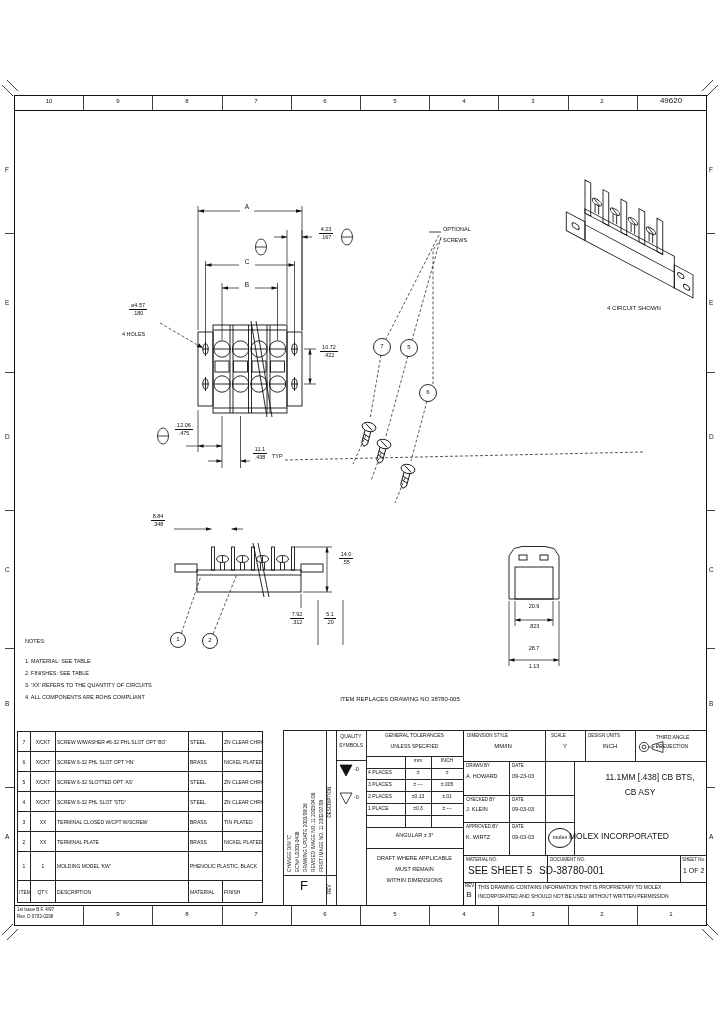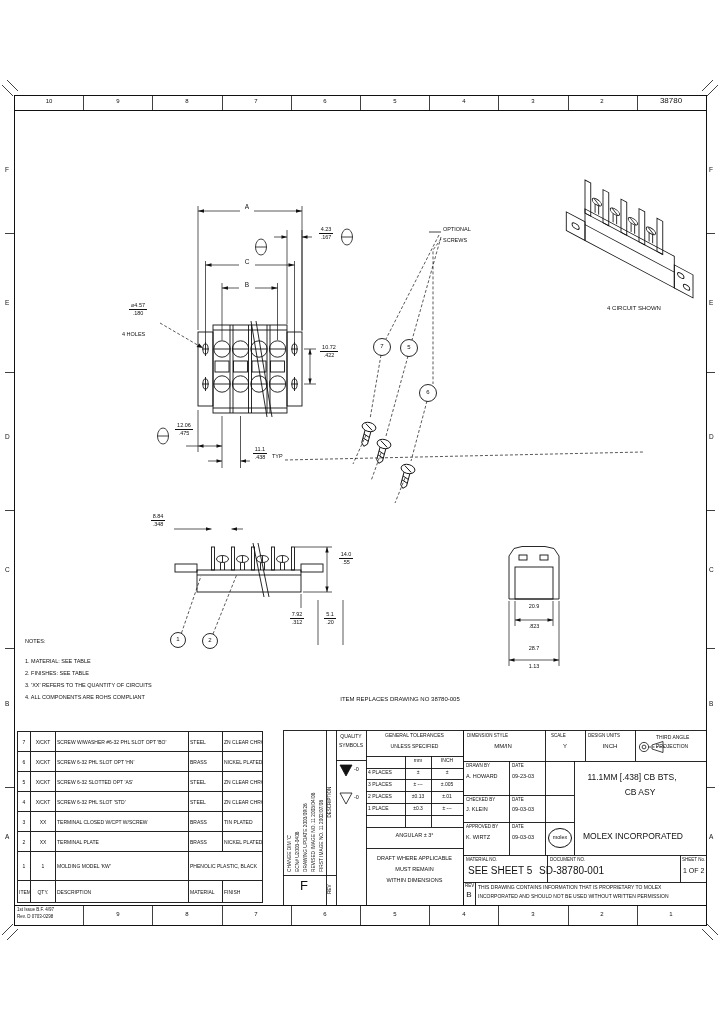--- a/index.html
+++ b/index.html
@@ -389,21 +389,21 @@
 
 <div class="t f6 ctr" style="left:29px;top:98px;width:40px">10</div>
 <div class="t f6 ctr" style="left:98px;top:98px;width:40px">9</div>
 <div class="t f6 ctr" style="left:167px;top:98px;width:40px">8</div>
 <div class="t f6 ctr" style="left:236px;top:98px;width:40px">7</div>
 <div class="t f6 ctr" style="left:305px;top:98px;width:40px">6</div>
 <div class="t f6 ctr" style="left:375px;top:98px;width:40px">5</div>
 <div class="t f6 ctr" style="left:444px;top:98px;width:40px">4</div>
 <div class="t f6 ctr" style="left:513px;top:98px;width:40px">3</div>
 <div class="t f6 ctr" style="left:582px;top:98px;width:40px">2</div>
-<div class="t f8 ctr" style="left:646px;top:96px;width:50px">38780</div>
+<div class="t f8 ctr" style="left:646px;top:96px;width:50px">49620</div>
 
 <div class="t f4" style="left:17px;top:907px">1st Issue B.F. 4/97</div>
 <div class="t f4" style="left:17px;top:914px">Rev. D 0703-0298</div>
 <div class="t f6 ctr" style="left:98px;top:911px;width:40px">9</div>
 <div class="t f6 ctr" style="left:167px;top:911px;width:40px">8</div>
 <div class="t f6 ctr" style="left:236px;top:911px;width:40px">7</div>
 <div class="t f6 ctr" style="left:305px;top:911px;width:40px">6</div>
 <div class="t f6 ctr" style="left:375px;top:911px;width:40px">5</div>
 <div class="t f6 ctr" style="left:444px;top:911px;width:40px">4</div>
 <div class="t f6 ctr" style="left:513px;top:911px;width:40px">3</div>
@@ -579,24 +579,24 @@
 <div class="t f55" style="left:512px;top:773px">09-23-03</div>
 <div class="t f4" style="left:466px;top:797px">CHECKED BY</div>
 <div class="t f4" style="left:512px;top:797px">DATE</div>
 <div class="t f55" style="left:466px;top:806px">J. KLEIN</div>
 <div class="t f55" style="left:512px;top:806px">09-03-03</div>
 <div class="t f4" style="left:466px;top:824px">APPROVED BY</div>
 <div class="t f4" style="left:512px;top:824px">DATE</div>
 <div class="t f55" style="left:466px;top:834px">K. WIRTZ</div>
 <div class="t f55" style="left:512px;top:834px">09-03-03</div>
 
-<div class="t f85 ctr" style="left:568px;top:773px;width:128px">11.1MM [.438] CB BTS,</div>
+<div class="t f85 ctr" style="left:586px;top:773px;width:128px">11.1MM [.438] CB BTS,</div>
 <div class="t f85 ctr" style="left:576px;top:788px;width:128px">CB ASY</div>
 <div class="t f55 ctr" style="left:549px;top:834px;width:22px">molex</div>
-<div class="t f85" style="left:583px;top:832px">MOLEX INCORPORATED</div>
+<div class="t f85" style="left:569px;top:832px">MOLEX INCORPORATED</div>
 
 <div class="t f4" style="left:466px;top:857px">MATERIAL NO.</div>
 <div class="t f10" style="left:468px;top:865px">SEE SHEET 5</div>
 <div class="t f4" style="left:550px;top:857px">DOCUMENT NO.</div>
 <div class="t f10" style="left:539px;top:865px">SD-38780-001</div>
 <div class="t f4" style="left:682px;top:857px">SHEET No.</div>
 <div class="t f7" style="left:683px;top:867px">1 OF 2</div>
 
 <div class="t f4" style="left:465px;top:883px">REV</div>
 <div class="t f8 ctr" style="left:463px;top:890px;width:12px">B</div>

